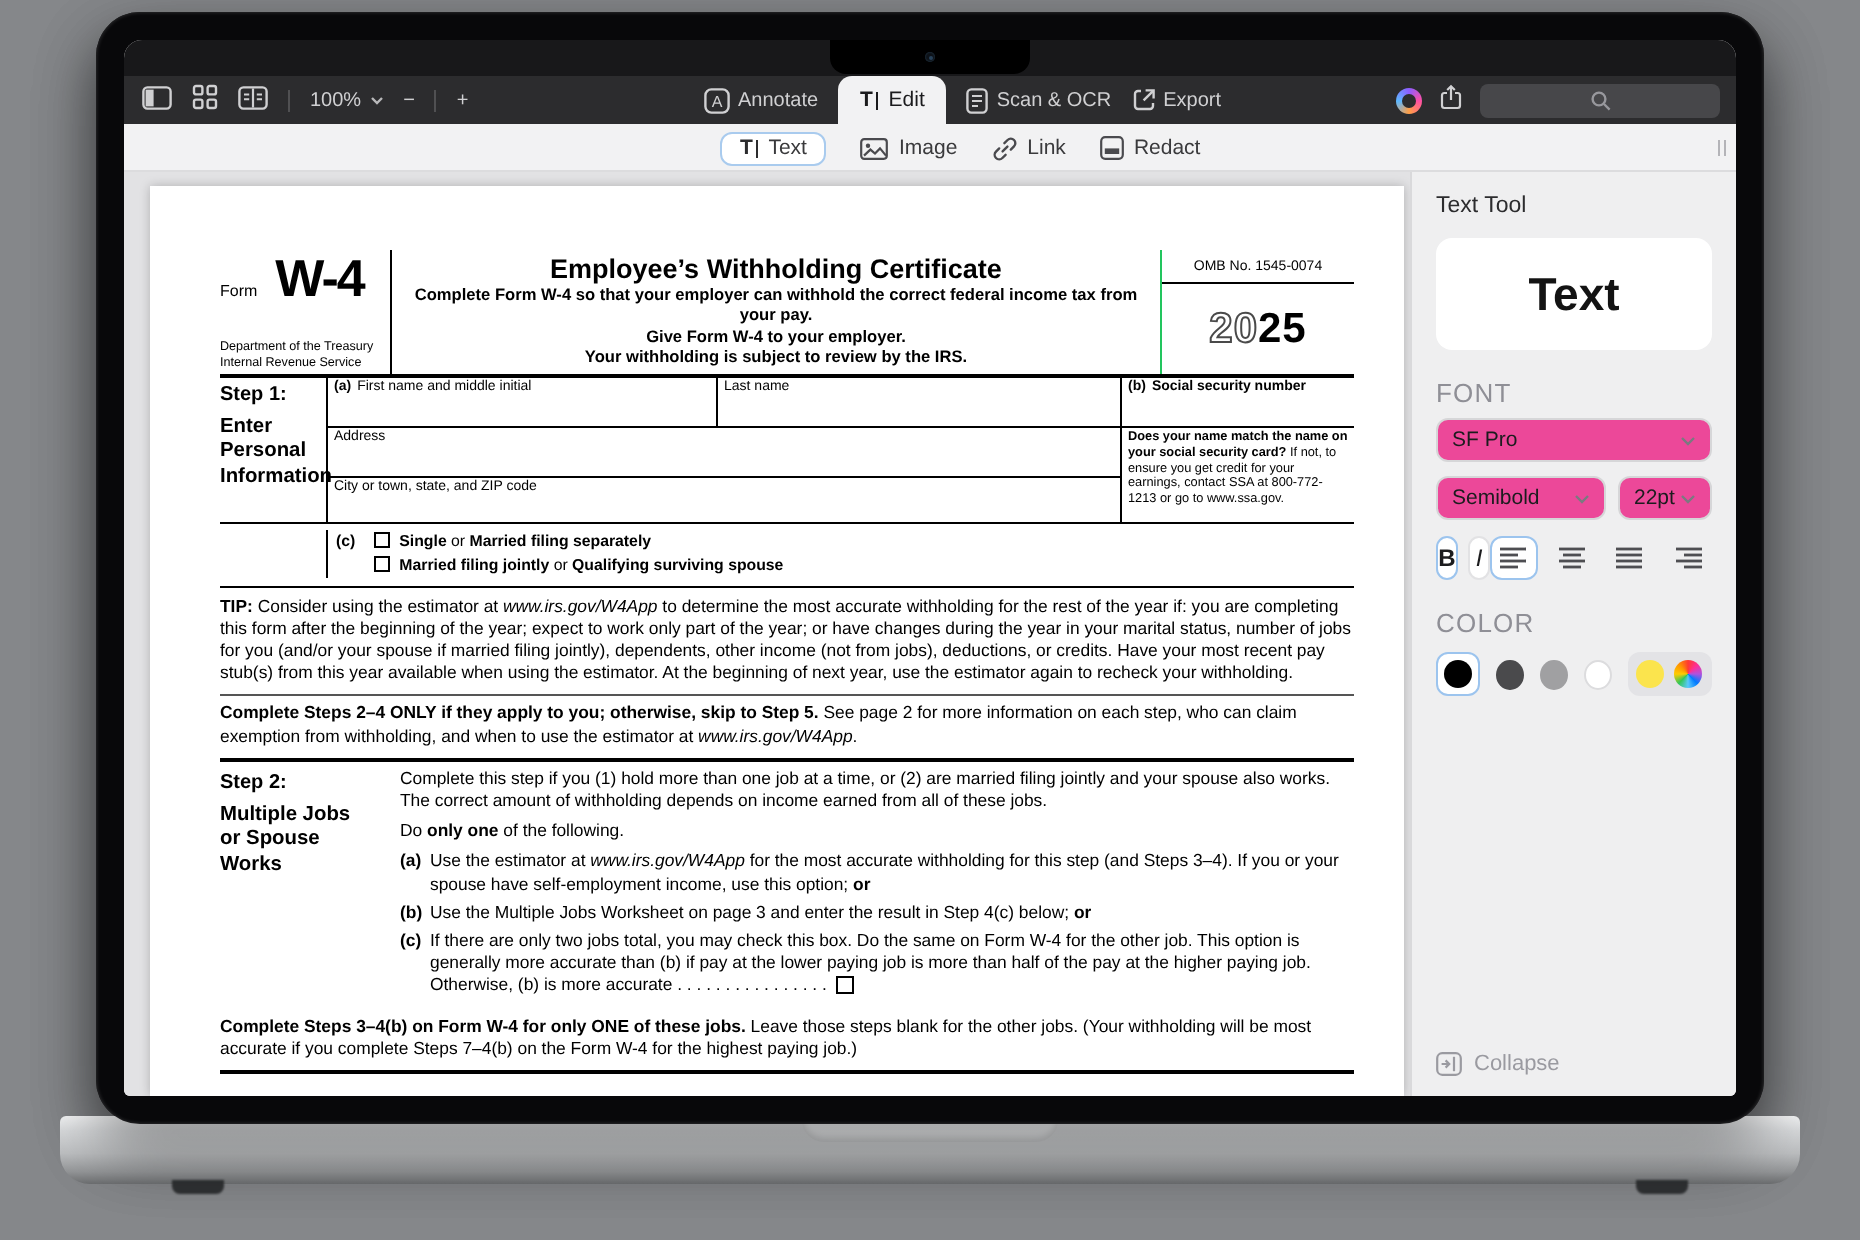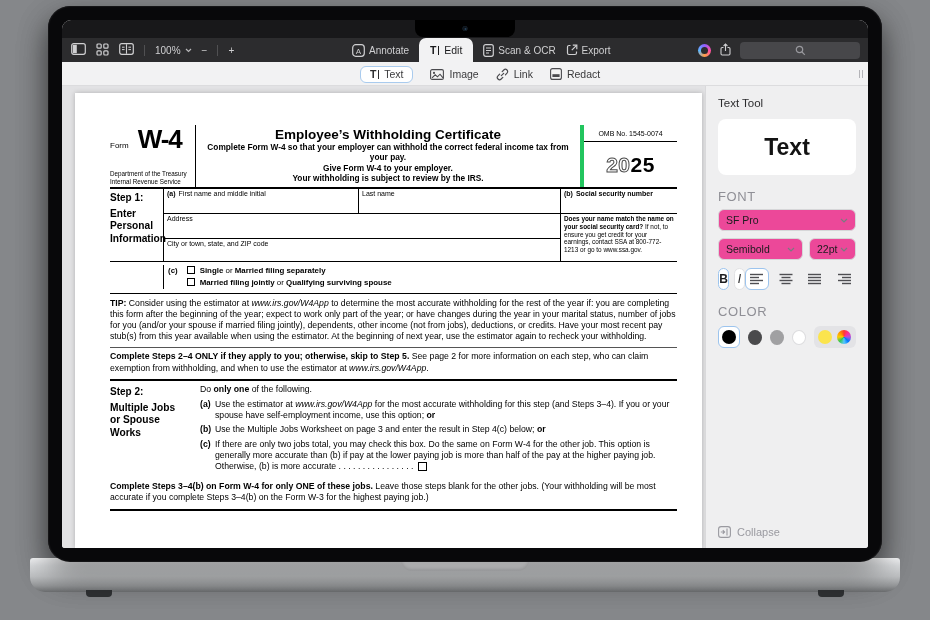--- a/index.html
+++ b/index.html
@@ -70,21 +70,21 @@
           font-size:8.7px; line-height:11.2px; }
   .b { font-weight:bold; } .i { font-style:italic; }
   .f-header { display:flex; border-bottom:2px solid #000; }
   .fh-left { width:86px; border-right:1px solid #000; padding:2px 3px 1px 0; display:flex; flex-direction:column; }
   .fh-form { font-size:8px; }
   .fh-num { font-size:26px; font-weight:bold; letter-spacing:-1px; line-height:24px; margin-left:9px; }
   .fh-dept { margin-top:auto; font-size:6.3px; line-height:7.6px; }
   .fh-mid { flex:1; text-align:center; padding:2px 4px 3px; }
   .fh-title { font-size:13.5px; font-weight:bold; line-height:15px; }
   .fh-sub { font-size:8.3px; font-weight:bold; line-height:10.4px; }
-  .fh-right { width:97px; border-left:4px solid #22c55e; display:flex; flex-direction:column; }
+  .fh-right { width:97px; border-left:1px solid #22c55e; display:flex; flex-direction:column; }
   .fh-omb { font-size:7px; text-align:center; padding:3px 0 2px; border-bottom:1px solid #000; }
   .fh-year { flex:1; display:flex; align-items:center; justify-content:center;
              font-size:21px; font-weight:bold; letter-spacing:.5px; }
   .yr-outline { color:#fff; -webkit-text-stroke:1px #4a4a4a; }
 
   .step1 { display:flex; border-bottom:1.5px solid #000; }
   .s1-label { width:54px; border-right:1px solid #000; padding-top:2px; }
   .s1-step { font-size:10px; font-weight:bold; line-height:13px; }
   .s1-sub { font-size:10.2px; font-weight:bold; line-height:12.5px; margin-top:4px; }
   .s1-fields { flex:1; display:flex; flex-direction:column; }
@@ -348,38 +348,39 @@
           <div class="steps24">
             <span class="b">Complete Steps 2–4 ONLY if they apply to you; otherwise, skip to Step 5.</span><span> See page 2 for more information on each step, who can claim exemption from withholding, and when to use the estimator at </span><span class="i">www.irs.gov/W4App</span><span>.</span>
           </div>
 
           <div class="step2">
             <div class="s2-label">
               <div class="s1-step">Step 2:</div>
               <div class="s1-sub" style="width:78px;">Multiple Jobs or Spouse Works</div>
             </div>
             <div class="s2-body">
+              <p>Complete this step if you (1) hold more than one job at a time, or (2) are married filing jointly and your spouse also works. The correct amount of withholding depends on income earned from all of these jobs.</p>
               <p><span>Do </span><span class="b">only one</span><span> of the following.</span></p>
               <div class="s2-item">
                 <span class="s2-tag">(a)</span>
                 <span class="s2-txt"><span>Use the estimator at </span><span class="i">www.irs.gov/W4App</span><span> for the most accurate withholding for this step (and Steps 3–4). If you or your spouse have self-employment income, use this option; </span><span class="b">or</span></span>
               </div>
               <div class="s2-item">
                 <span class="s2-tag">(b)</span>
                 <span class="s2-txt"><span>Use the Multiple Jobs Worksheet on page 3 and enter the result in Step 4(c) below; </span><span class="b">or</span></span>
               </div>
               <div class="s2-item">
                 <span class="s2-tag">(c)</span>
                 <span class="s2-txt"><span>If there are only two jobs total, you may check this box. Do the same on Form W-4 for the other job. This option is generally more accurate than (b) if pay at the lower paying job is more than half of the pay at the higher paying job. Otherwise, (b) is more accurate</span><span> .  .  .  .  .  .  .  .  .  .  .  .  .  .  .  .</span><span class="cbox"></span></span>
               </div>
             </div>
           </div>
 
           <div class="steps34">
-            <span class="b">Complete Steps 3–4(b) on Form W-4 for only ONE of these jobs.</span><span> Leave those steps blank for the other jobs. (Your withholding will be most accurate if you complete Steps 3–4(b) on the Form W-3 for the highest paying job.)</span>
+            <span class="b">Complete Steps 3–4(b) on Form W-4 for only ONE of these jobs.</span><span> Leave those steps blank for the other jobs. (Your withholding will be most accurate if you complete Steps 7–4(b) on the Form W-4 for the highest paying job.)</span>
           </div>
 
         </div>
       </div>
     </div>
 
     <div class="panel">
       <div class="panel-inner">
         <div class="ptitle">Text Tool</div>
         <div class="preview">Text</div>

